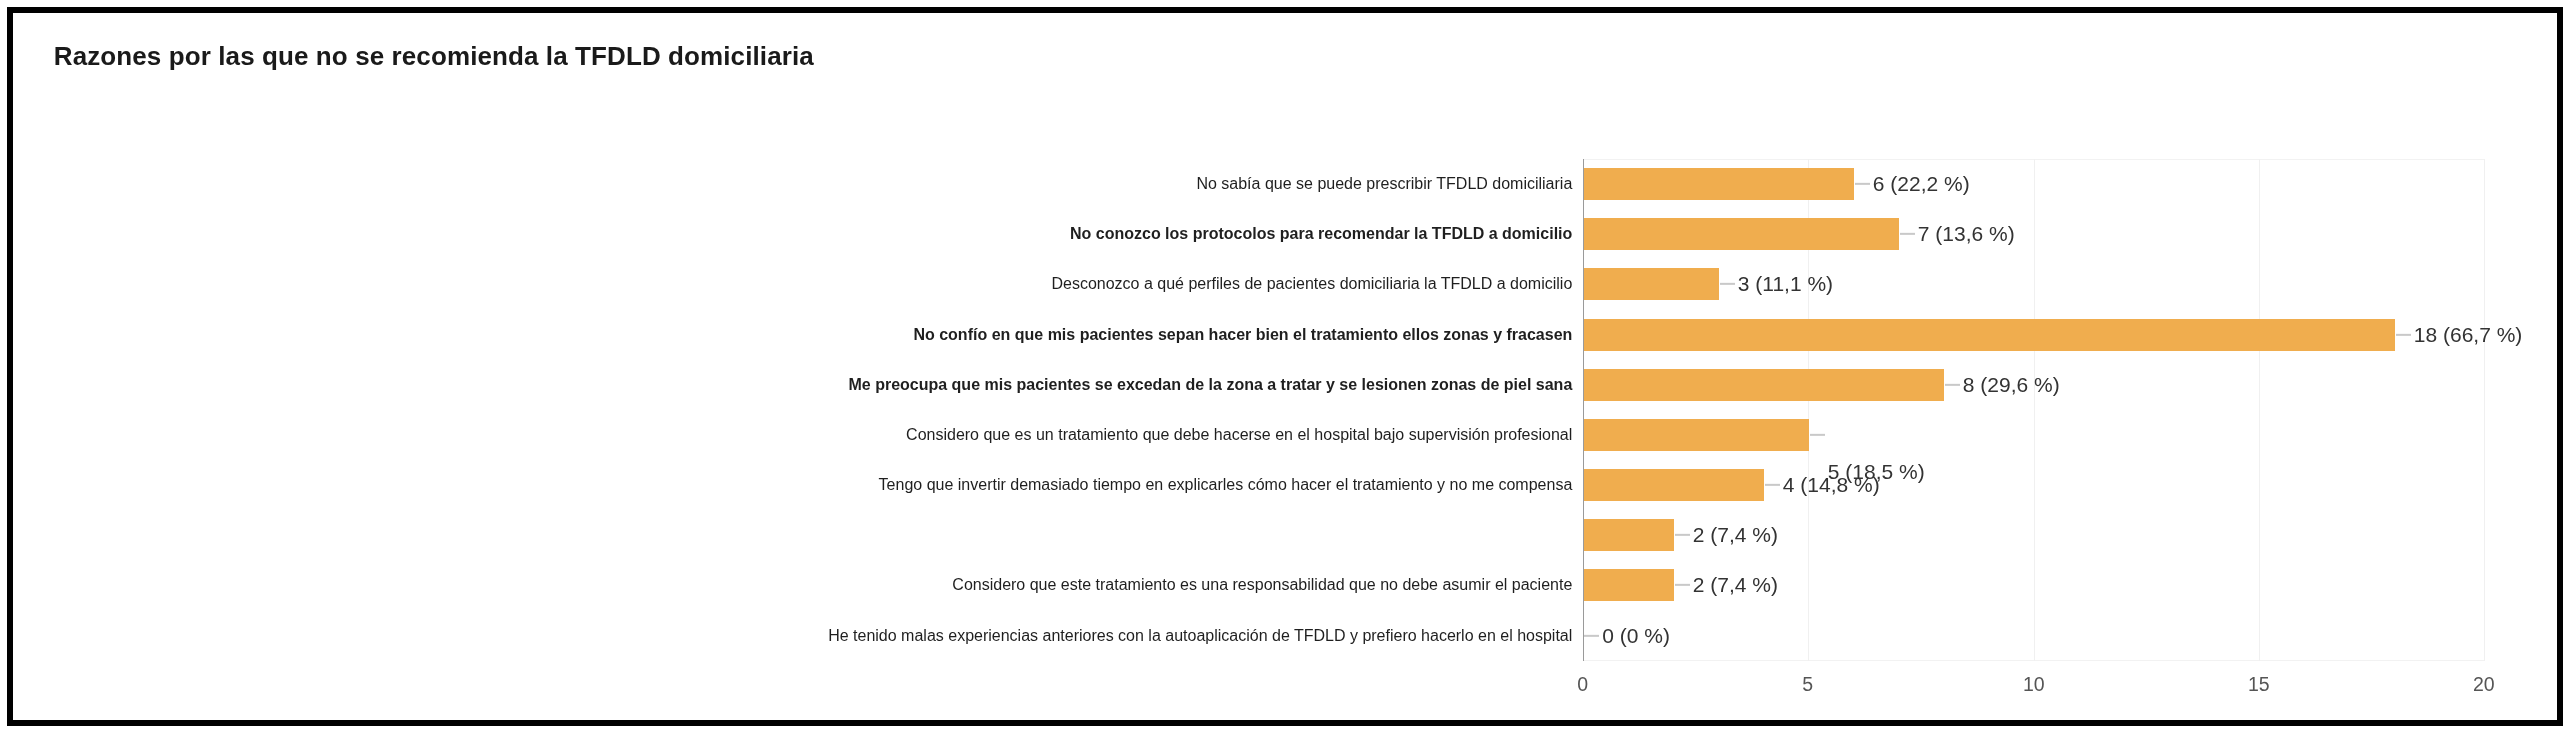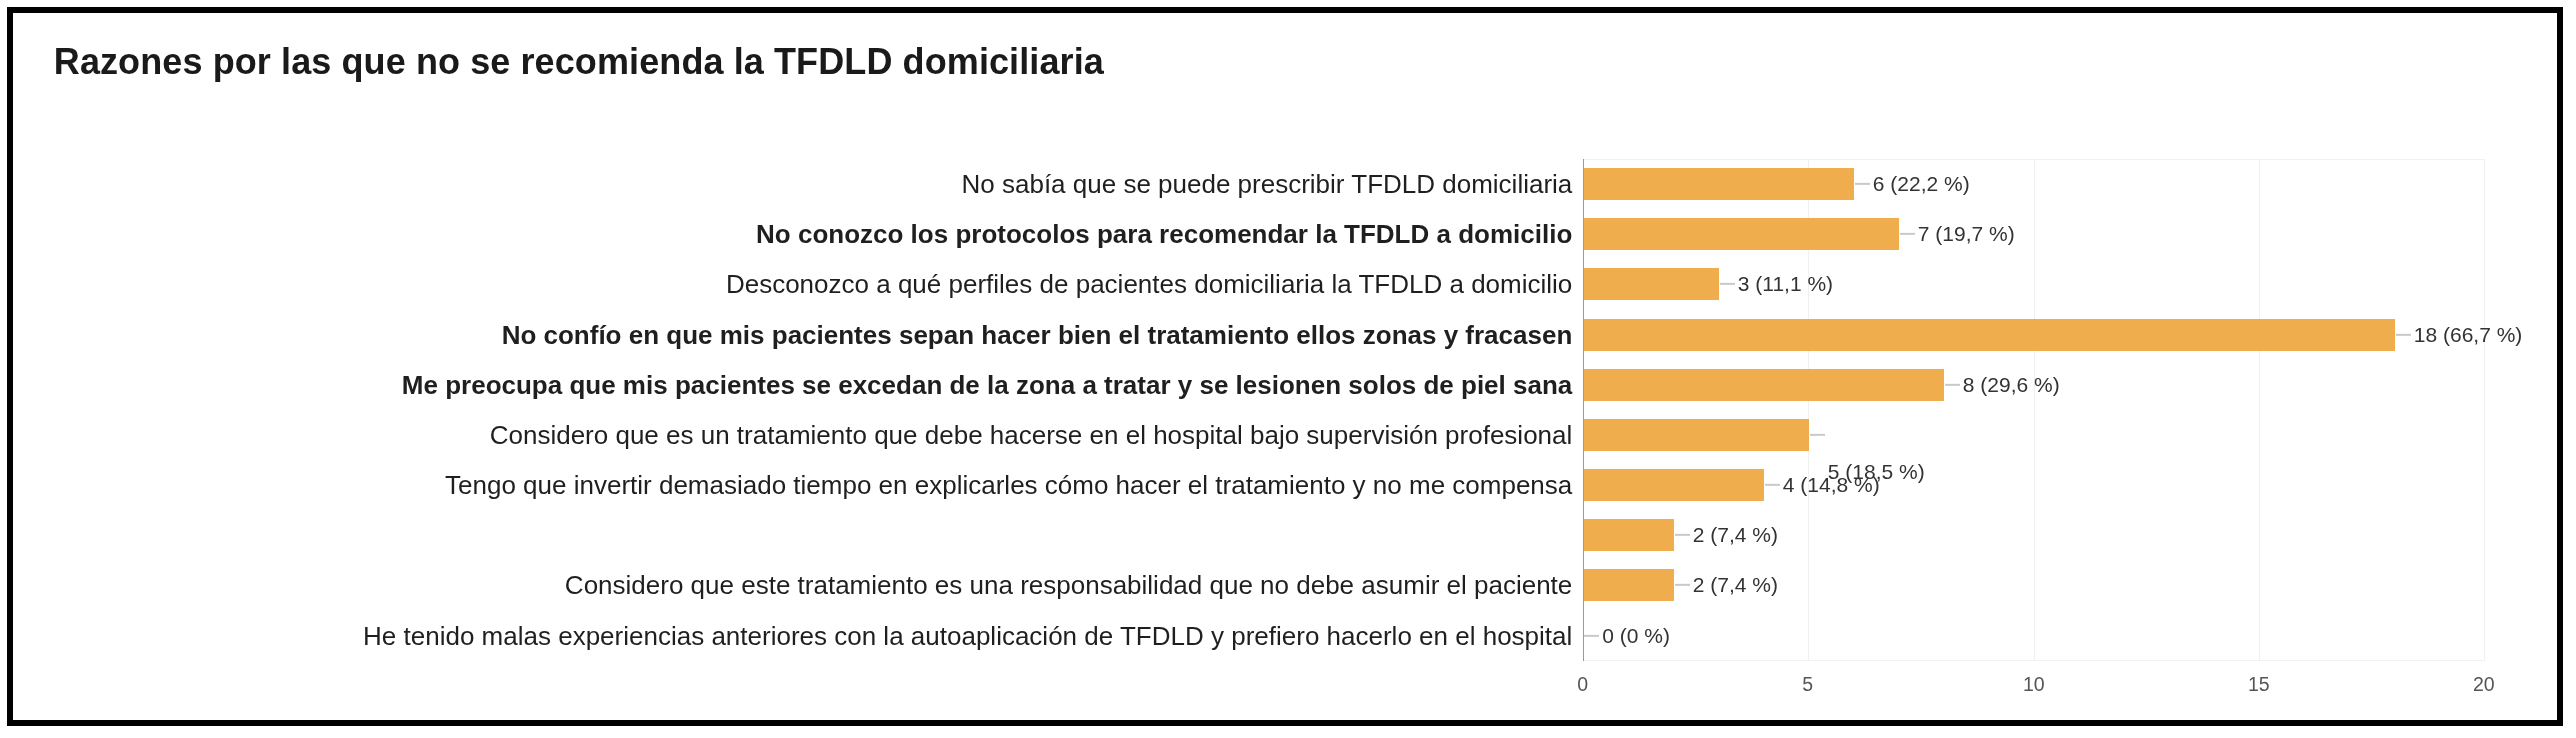--- a/index.html
+++ b/index.html
@@ -31,21 +31,21 @@
     position: absolute;
     inset: 0;
     background: #ffffff;
   }
 
   
   .chart-title {
     position: absolute;
     left: 41px;
     top: 28.5px;
-    font-size: 36px;
+    font-size: 26px;
     font-weight: bold;
     color: #1a1a1a;
     letter-spacing: 0.1px;
     white-space: nowrap;
   }
 
   
   .plot-area {
     position: absolute;
     left: 1570px;          
@@ -94,21 +94,21 @@
   }
 
   
   .cat-label {
     position: absolute;
     right: 100%;
     top: 50%;
     transform: translateY(-50%);
     margin-right: 10.5px;
     white-space: nowrap;
-    font-size: 26px;
+    font-size: 16px;
     color: #1f1f1f;
     text-align: right;
   }
   .cat-label.bold {
     font-weight: bold;
   }
 
   .bar {
     position: absolute;
     left: 1.5px;
@@ -167,36 +167,36 @@
           <div class="chart-row" style="top: 0px; height: 50px;">
             <div class="cat-label">No sabía que se puede prescribir TFDLD domiciliaria</div>
             <div class="bar" style="width: 270px; background: rgb(240, 173, 78);"></div>
             <div class="leader" style="left: 272px; background: rgb(201, 201, 201);"></div>
             <div class="val-label" style="left: 290px;">6 (22,2 %)</div>
           </div>
           <div class="chart-row" style="top: 50px; height: 50px;">
             <div class="cat-label bold">No conozco los protocolos para recomendar la  TFDLD a domicilio</div>
             <div class="bar" style="width: 315px; background: rgb(240, 173, 78);"></div>
             <div class="leader" style="left: 317px; background: rgb(201, 201, 201);"></div>
-            <div class="val-label" style="left: 335px;">7 (19,7 %)</div>
+            <div class="val-label" style="left: 335px;">7 (13,6 %)</div>
           </div>
           <div class="chart-row" style="top: 100px; height: 50px;">
             <div class="cat-label">Desconozco a qué perfiles de pacientes domiciliaria la TFDLD a domicilio</div>
             <div class="bar" style="width: 135px; background: rgb(240, 173, 78);"></div>
             <div class="leader" style="left: 137px; background: rgb(201, 201, 201);"></div>
             <div class="val-label" style="left: 155px;">3 (11,1 %)</div>
           </div>
           <div class="chart-row" style="top: 151px; height: 50px;">
             <div class="cat-label bold">No confío en que mis pacientes sepan hacer bien el tratamiento ellos zonas y fracasen</div>
             <div class="bar" style="width: 811px; background: rgb(240, 173, 78);"></div>
             <div class="leader" style="left: 813px; background: rgb(201, 201, 201);"></div>
             <div class="val-label" style="left: 831px;">18 (66,7 %)</div>
           </div>
           <div class="chart-row" style="top: 201px; height: 50px;">
-            <div class="cat-label bold">Me preocupa que mis pacientes se excedan de la zona a tratar y se lesionen solos de piel sana</div>
+            <div class="cat-label bold">Me preocupa que mis pacientes se excedan de la zona a tratar y se lesionen zonas de piel sana</div>
             <div class="bar" style="width: 360px; background: rgb(240, 173, 78);"></div>
             <div class="leader" style="left: 362px; background: rgb(201, 201, 201);"></div>
             <div class="val-label" style="left: 380px;">8 (29,6 %)</div>
           </div>
           <div class="chart-row" style="top: 251px; height: 50px;">
             <div class="cat-label">Considero que es un tratamiento que debe hacerse en el hospital bajo supervisión profesional</div>
             <div class="bar" style="width: 225px; background: rgb(240, 173, 78);"></div>
             <div class="leader" style="left: 227px; background: rgb(201, 201, 201);"></div>
             <div class="val-label" style="left: 245px; margin-top: 37px;">5 (18,5 %)</div>
           </div>

